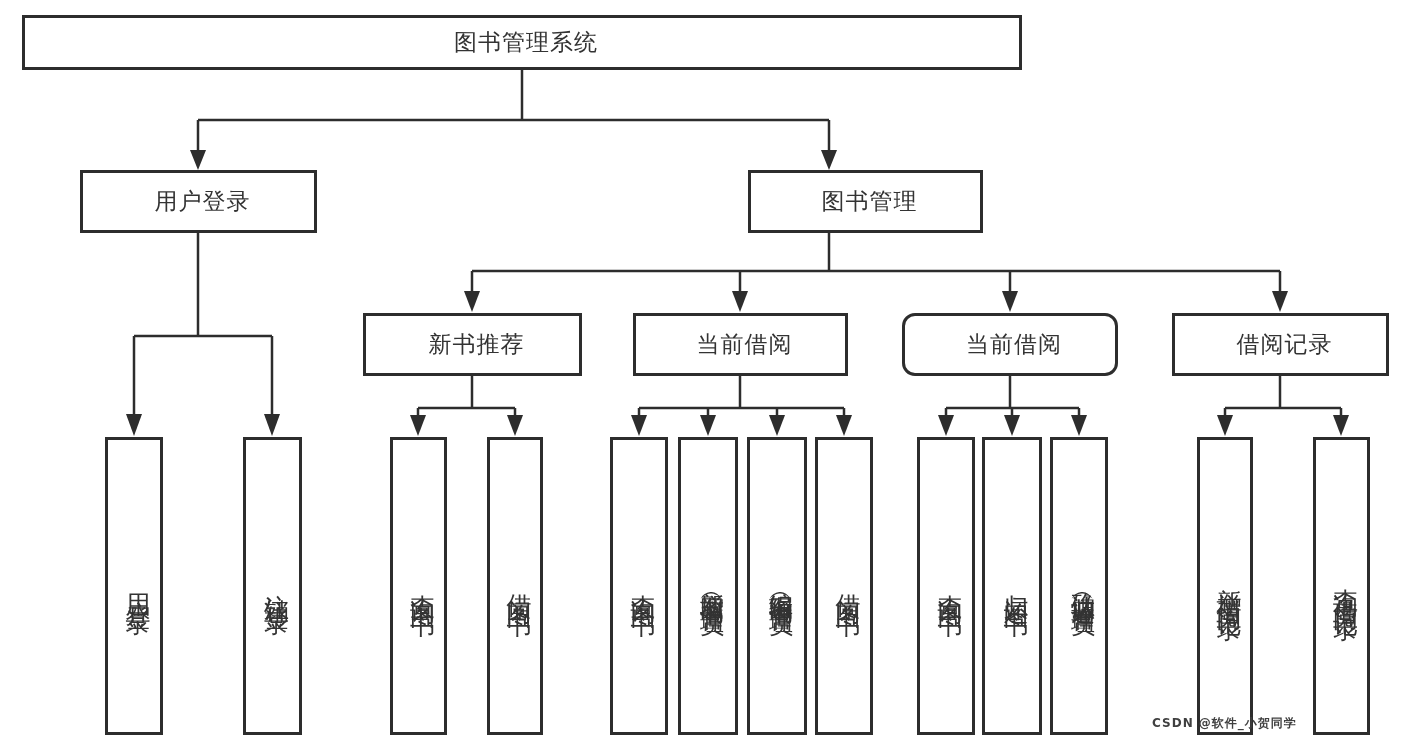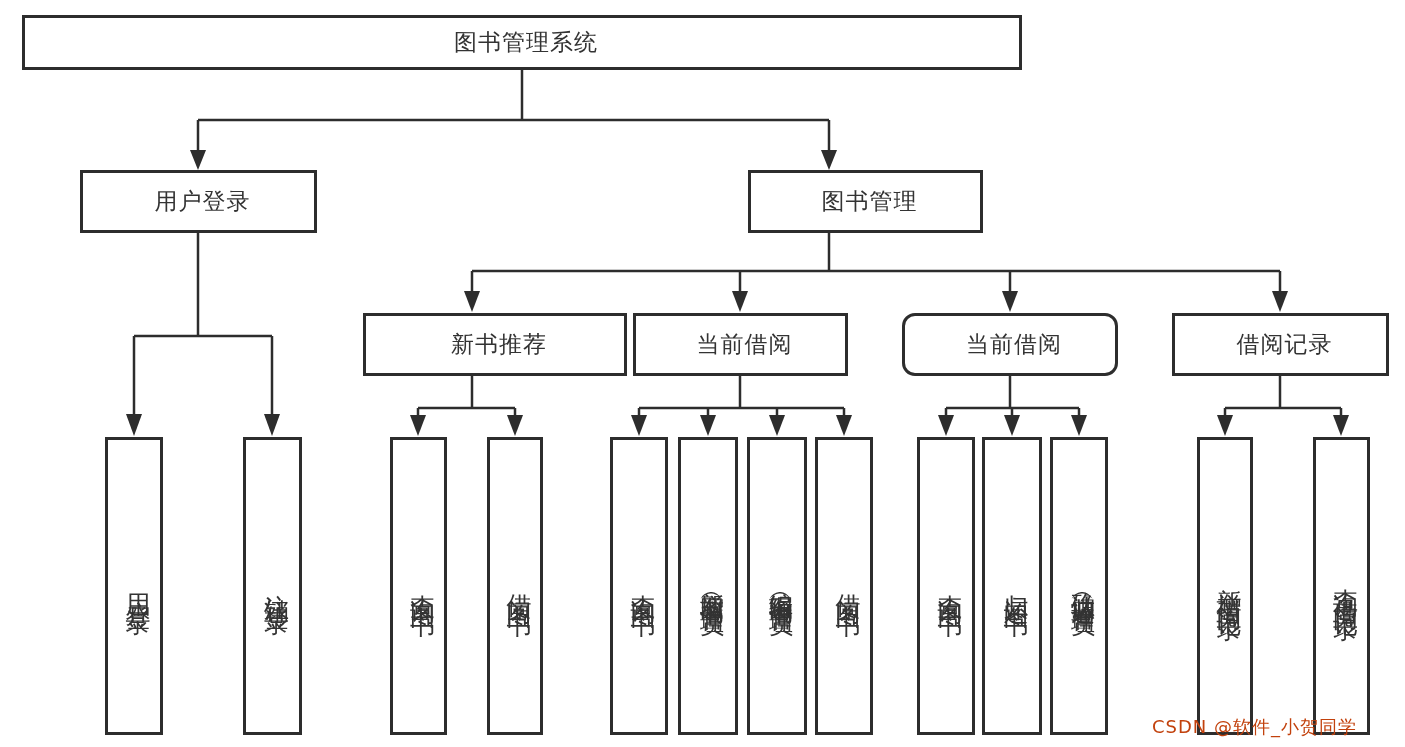--- a/index.html
+++ b/index.html
@@ -28,24 +28,25 @@
     font-size:25px;
     letter-spacing:6px;
     line-height:1;
     color:#333333;
     white-space:nowrap;
   }
   .vbox .vtext.long{letter-spacing:3px;font-size:24px;}
   .watermark{
     position:absolute;
     z-index:3;
-    font-size:18px;
+    font-size:12px;
     letter-spacing:1px;
-    color:#c2410c;
+    color:#404040;
     white-space:nowrap;
+    font-weight:bold;
   }
 </style>
 </head>
 <body>
 
 <div class="canvas">
 
   <svg class="wires" width="1405" height="747" viewBox="0 0 1405 747">
     <g stroke="#2d2d2d" stroke-width="2.5" fill="none">
 
@@ -123,21 +124,21 @@
     <span>图书管理系统</span>
   </div>
 
   <div class="node hbox" style="left:80px;top:170px;width:237px;height:63px;">
     <span>用户登录</span>
   </div>
   <div class="node hbox" style="left:748px;top:170px;width:235px;height:63px;">
     <span>图书管理</span>
   </div>
 
-  <div class="node hbox" style="left:363px;top:313px;width:264px;height:63px;">
+  <div class="node hbox" style="left:363px;top:313px;width:219px;height:63px;">
     <span>新书推荐</span>
   </div>
   <div class="node hbox" style="left:633px;top:313px;width:215px;height:63px;">
     <span>当前借阅</span>
   </div>
   <div class="node hbox" style="left:902px;top:313px;width:216px;height:63px;border-radius:13px;">
     <span>当前借阅</span>
   </div>
   <div class="node hbox" style="left:1172px;top:313px;width:217px;height:63px;align-items:center;">
     <span>借阅记录</span>

